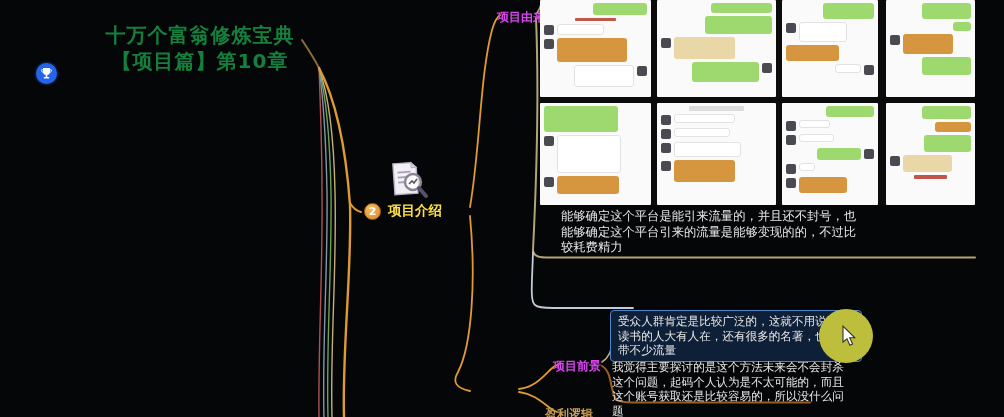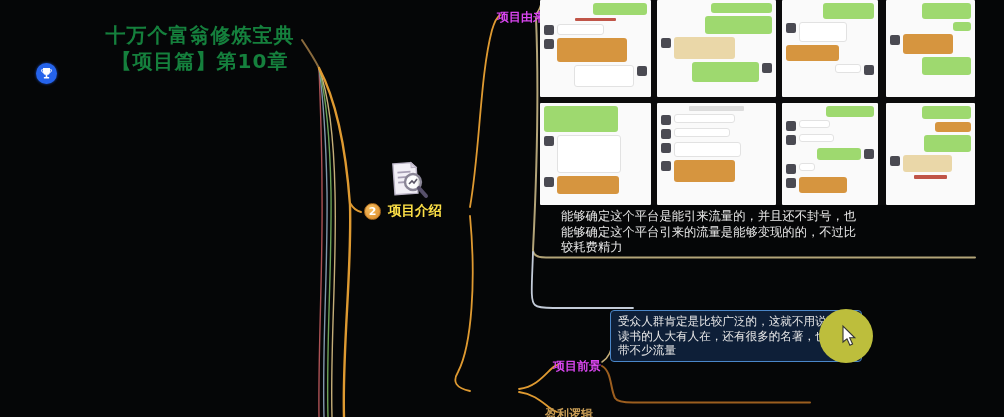--- a/index.html
+++ b/index.html
@@ -152,20 +152,21 @@
     <div class="intro-label">项目介绍</div>
   </div>
 
   <div class="blabel" style="left:497px;top:9px;">项目由来</div>
   <div class="blabel" style="left:553px;top:358px;">项目前景</div>
   <div class="blabel" style="left:470px;top:383px;margin-top:35px;">项目简介</div>
   <div class="blabel dim" style="left:545px;top:406px;">盈利逻辑</div>
 
   <div class="note big" style="left:552px;top:209px;margin-left:9px;">能够确定这个平台是能引来流量的，并且还不封号，也能够确定这个平台引来的流量是能够变现的的，不过比较耗费精力</div>
   <div class="note small selected">受众人群肯定是比较广泛的，这就不用说了，读书的人大有人在，还有很多的名著，也都自带不少流量</div>
+  <div class="note small" style="left:612px;top:360px;">我觉得主要探讨的是这个方法未来会不会封杀这个问题，起码个人认为是不太可能的，而且这个账号获取还是比较容易的，所以没什么问题</div>
 
   <div id="collage">
       <div class="cell" style="left: 0px; top: 0px; width: 111px; height: 97px;">
         <div class="brow r">
           <div class="bub green" style="width: 52%; height: 12px;"></div>
         </div>
         <div class="brow m">
           <div class="bub redline" style="width: 40%; height: 3px;"></div>
         </div>
         <div class="brow l">

